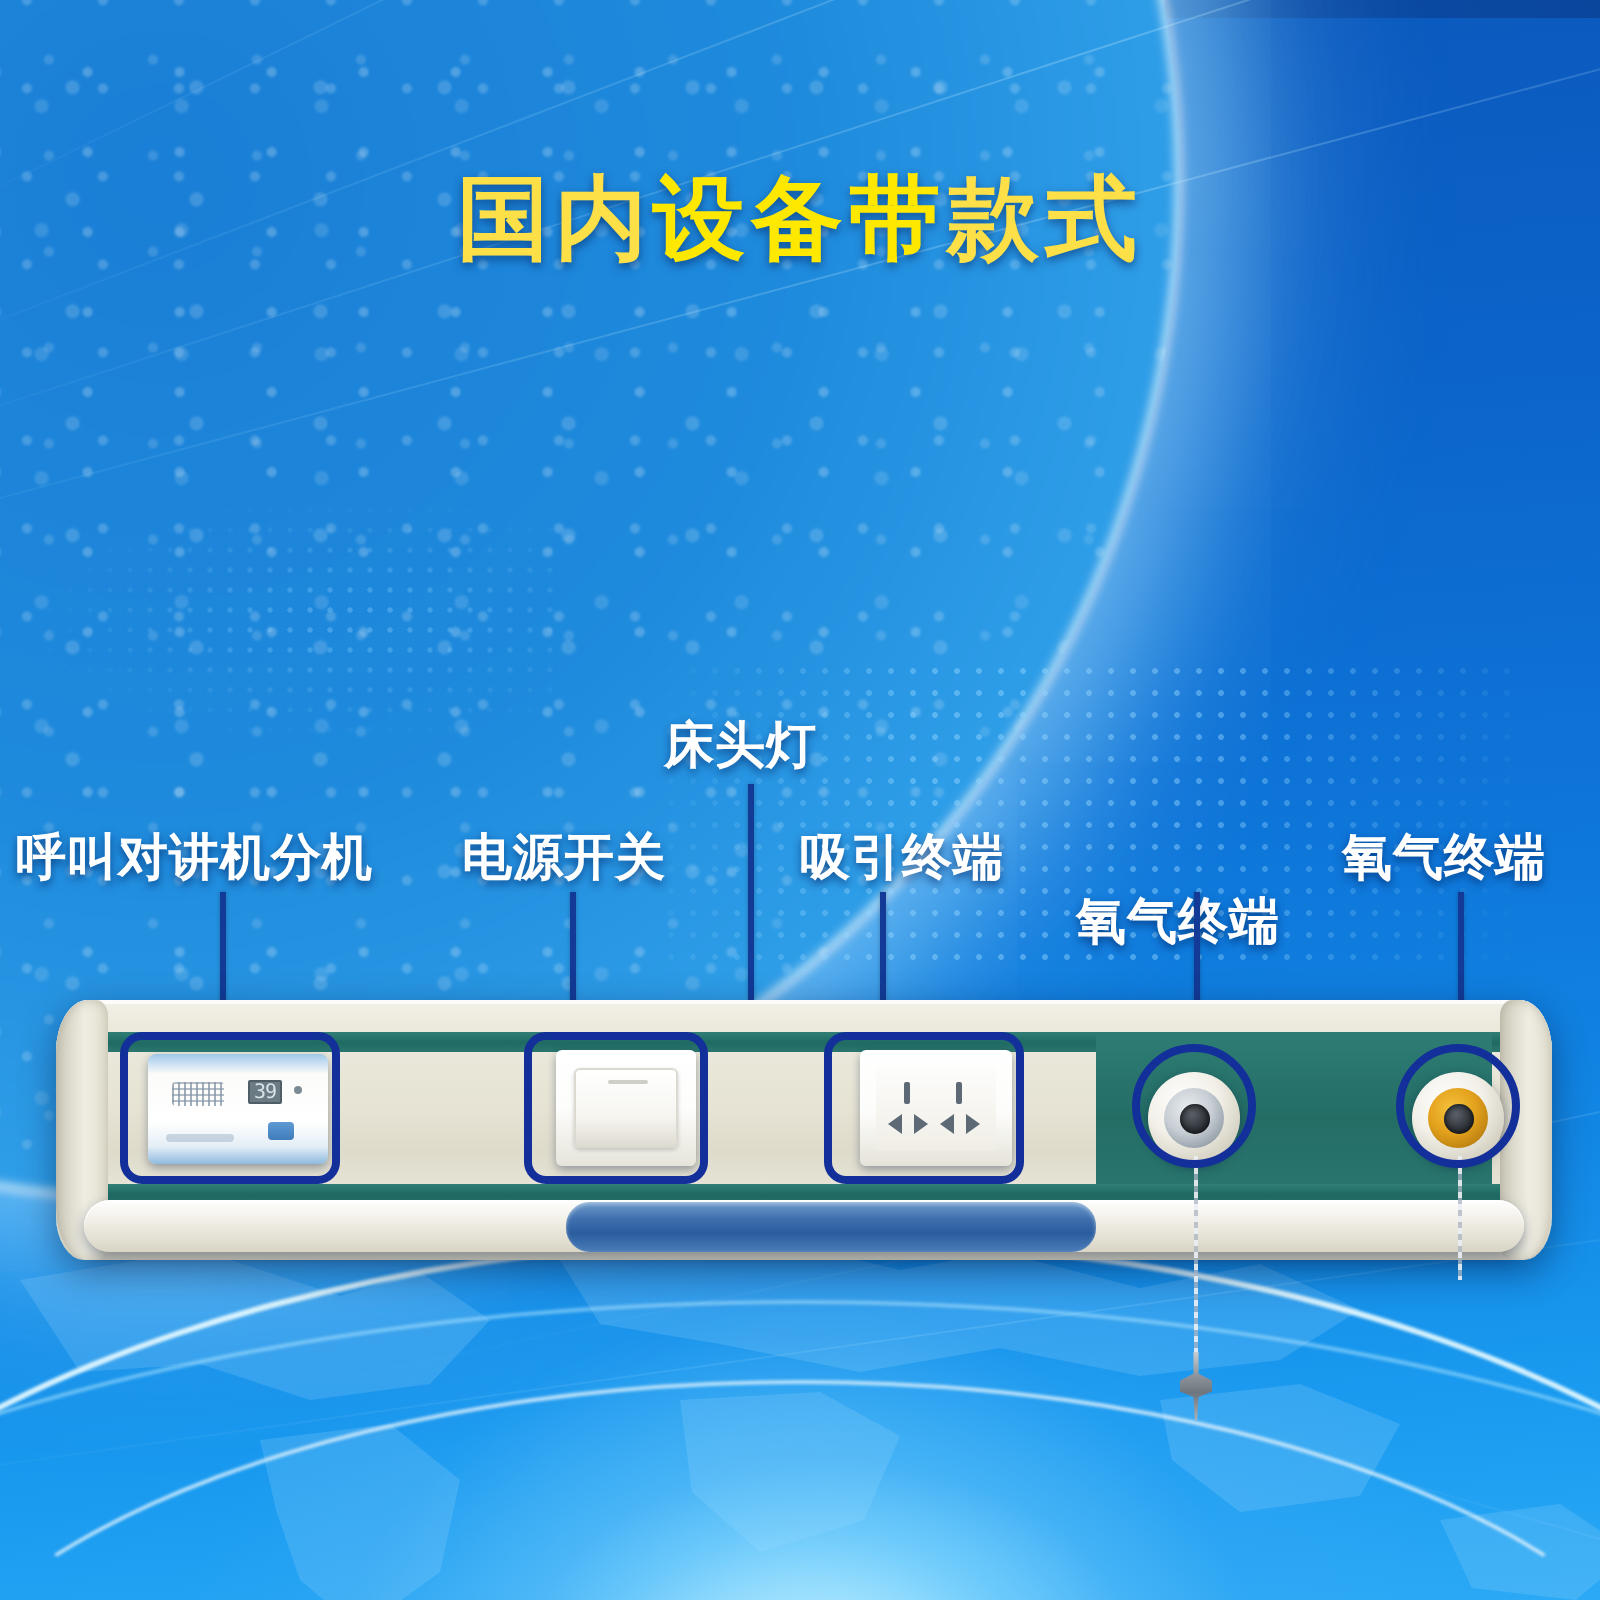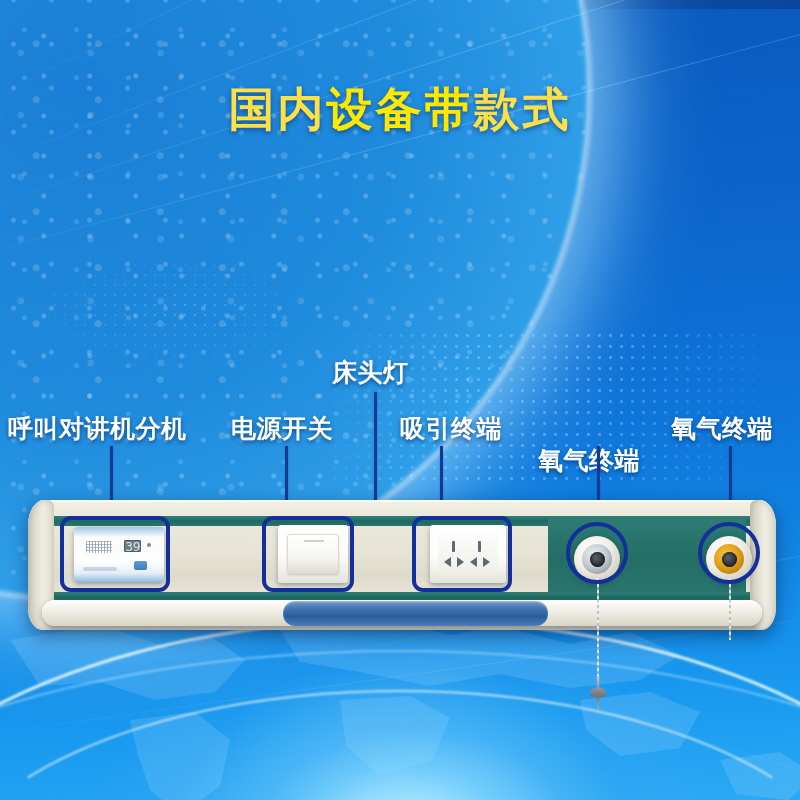--- a/index.html
+++ b/index.html
@@ -217,21 +217,21 @@
     background-image:
       linear-gradient(90deg, rgba(110,130,150,.75) 1px, transparent 1px),
       linear-gradient(180deg, rgba(110,130,150,.6) 1px, transparent 1px);
     background-size:3px 3px, 3px 3px;
     border-radius:2px; opacity:.85;
   }
   .ic-lcd {
     position:absolute; left:50px; top:13px; width:17px; height:12px;
     background:#6b7b84; border:1px solid #4f5d66; border-radius:1px;
     color:#d9e4e9; font-family:"DejaVu Sans Mono",monospace;
-    font-size:13px; line-height:11px; text-align:right; letter-spacing:-.5px;
+    font-size:10px; line-height:11px; text-align:center; letter-spacing:-.5px;
   }
   .ic-led {
     position:absolute; left:73px; top:16px; width:4px; height:4px;
     border-radius:50%; background:#7b8a93;
   }
   .ic-btn {
     position:absolute; left:60px; top:34px; width:13px; height:9px;
     background:linear-gradient(180deg,#5f9ad4,#3f7cba); border-radius:2px;
   }
   .ic-slot {

